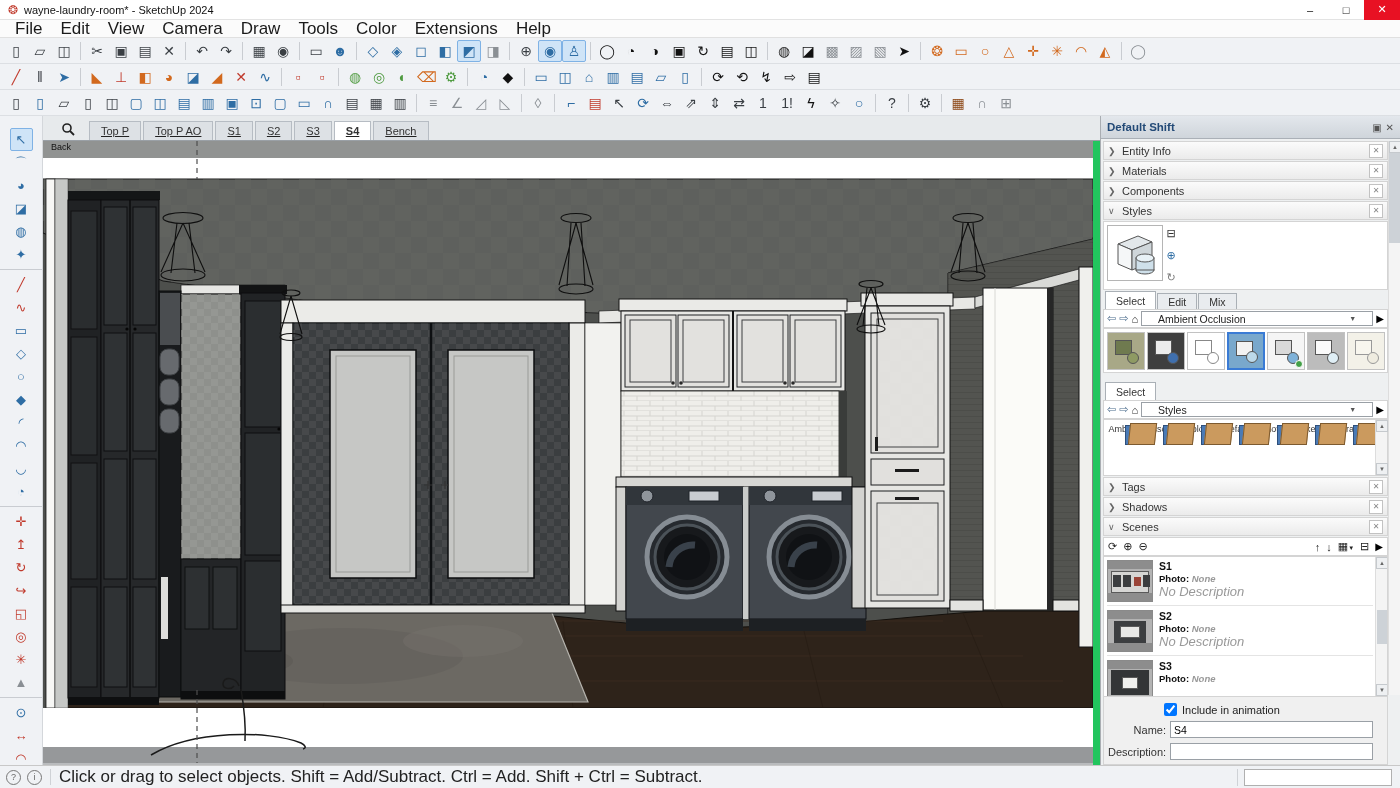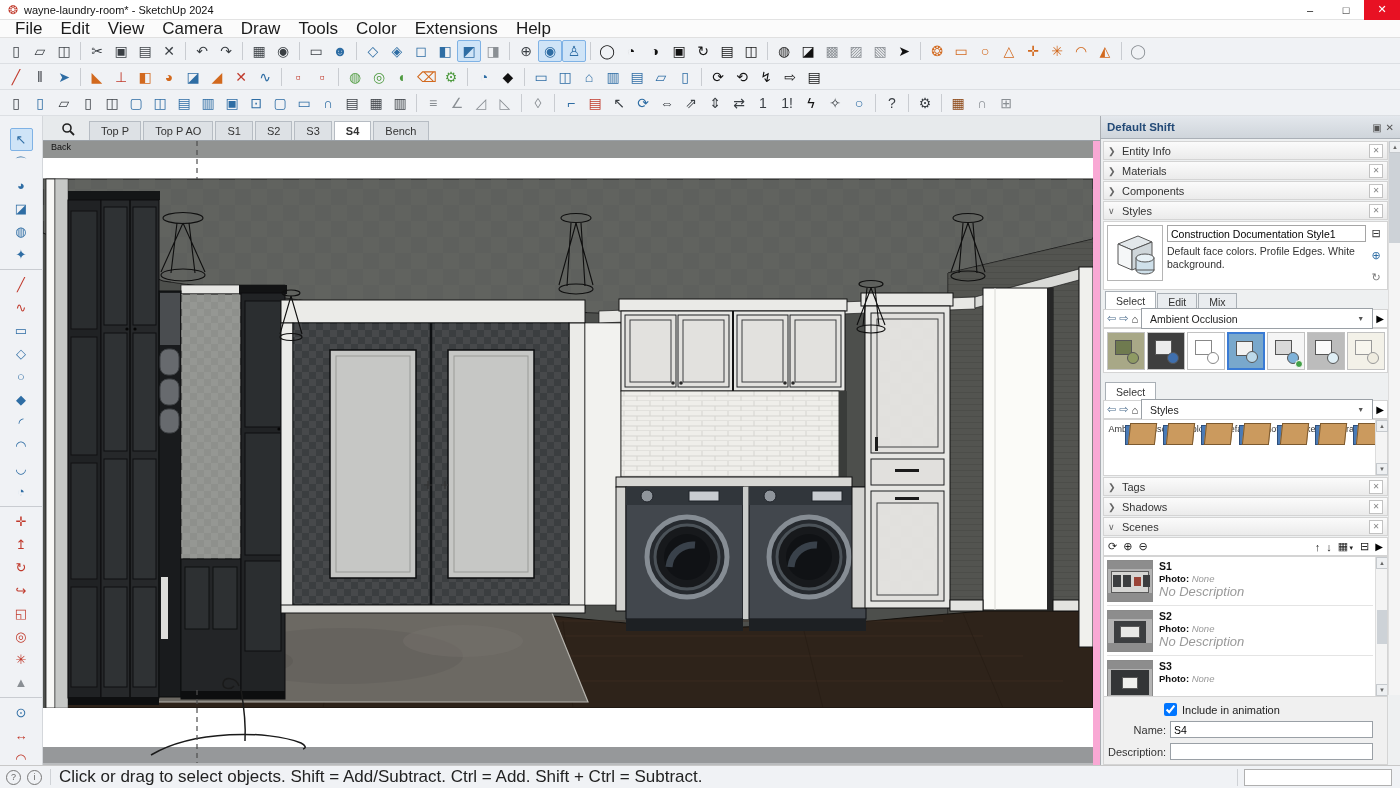--- a/index.html
+++ b/index.html
@@ -26,21 +26,21 @@
   .tbsep { width:1px; height:18px; background:#c9ccd1; margin:0 4px; flex:0 0 auto; display:inline-block; }
   .c-b{color:#2e6da4} .c-d{color:#3a3f44} .c-r{color:#c0392b} .c-o{color:#d2691e}
   .c-g{color:#4e9a3f} .c-k{color:#111} .c-y{color:#8a8f94} .c-n{color:#8b4513}
 
   
   .main { position:relative; height:649px; display:flex; }
   .lefttb { width:50px; background:#f0f2f5; border-right:1px solid #d4d7db; padding-top:12px; display:flex; flex-wrap:wrap; align-content:flex-start; justify-content:center; }
   .lefttb .tbi { width:23px; height:23px; font-size:13px; }
   .ltsep { width:42px; height:1px; background:#c9ccd1; margin:3px 0; }
 
-  .viewport { width:1260px; position:relative; background:#f9a8d4; }
+  .viewport { width:1260px; position:relative; background:#22c55e;text-decoration:underline; }
   .tabbar { height:25px; background:#e7eaec; border-bottom:1px solid #9aa0a6; display:flex; align-items:flex-end; padding-left:12px; }
   .searchbtn { width:26px; height:20px; display:flex; align-items:center; justify-content:center; margin:0 8px 1px 0; }
   .vtab { height:19px; padding:0 11px; font-size:11px; color:#333; background:#dde1e5; border:1px solid #b6bcc3; border-bottom:none; display:flex; align-items:center; margin-right:2px; }
   .vtab.active { background:#ffffff; font-weight:bold; }
   .canvas { position:relative; width:1050px; height:624px; }
   .backlabel { position:absolute; left:8px; top:1px; font-size:9px; color:#111; z-index:5; }
 
   
   .tray { width:300px; background:#eef0f1; border-left:1px solid #a9adb2; display:flex; flex-direction:column; font-size:11px; }
   .trayhead { height:23px; background:linear-gradient(#e3e7ec,#cfd5db); border-bottom:1px solid #aab0b7; display:flex; align-items:center; padding:0 6px; }
@@ -62,21 +62,21 @@
   .stylename { width:100%; height:17px; border:1px solid #a5a5a5; font-size:10.5px; padding:0 3px; font-family:"Liberation Sans",sans-serif; }
   .styledesc { font-size:10.5px; color:#333; margin-top:3px; line-height:1.25; }
   .stylesideicons { width:16px; display:flex; flex-direction:column; justify-content:space-between; align-items:center; padding:2px 0; color:#333; font-size:11px; }
 
   .tabstrip { display:flex; align-items:flex-end; height:18px; padding-left:2px; }
   .ttab { height:16px; padding:0 10px; font-size:10.5px; background:#e9ecef; border:1px solid #aab0b6; border-bottom:none; display:flex; align-items:center; margin-right:1px; color:#333; }
   .ttab.active { background:#fff; height:18px; }
   .navrow { height:19px; background:#fff; border:1px solid #d4d4d4; display:flex; align-items:center; padding:0 3px; gap:3px; }
   .navic { font-size:11px; color:#4a6b8c; }
   .homeic { font-size:11px; color:#333; }
-  .ddown { flex:1; height:21px; border:1px solid #9aa0a6; background:#fff; display:flex; align-items:center; padding:0 8px; font-size:10.5px; color:#222; }
+  .ddown { flex:1; height:15px; border:1px solid #9aa0a6; background:#fff; display:flex; align-items:center; padding:0 16px; font-size:10.5px; color:#222; }
   .ddown .caret { margin-left:auto; font-size:7px; color:#555; }
   .detailarr { color:#000; font-size:10px; }
 
   .thumbrow { height:45px; background:#fff; border:1px solid #d4d4d4; display:flex; align-items:center; padding-left:3px; margin-bottom:1px; }
   .sth { width:38px; height:38px; border:1px solid #c2c2c2; position:relative; margin-right:2px; flex:0 0 auto; }
   .sth .cu { position:absolute; left:7px; top:7px; width:17px; height:15px; border:1px solid #555; background:#fff; }
   .sth .cy { position:absolute; right:5px; bottom:5px; width:12px; height:12px; border-radius:50%; border:1px solid #555; background:#fff; }
   .sth .bd { position:absolute; right:1px; bottom:1px; width:8px; height:8px; background:#43a047; border-radius:50%; border:1px solid #fff; }
   .t1{background:#a8a887}.t1 .cu{background:#6f7a4f}.t1 .cy{background:#8e9a63}
   .t2{background:#3f3f3f}.t2 .cu{background:#ececec}.t2 .cy{background:#3f6fae}
@@ -100,21 +100,21 @@
   .sceneslist { height:141px; background:#fff; border:1px solid #d4d4d4; position:relative; overflow:hidden; padding:3px 14px 0 3px; }
   .sitem { display:flex; margin-bottom:4px; border-bottom:1px solid #e4e4e4; padding-bottom:3px; }
   .sthumb { width:46px; height:42px; background:#b3b3b3; border:1px solid #8a8a8a; position:relative; flex:0 0 auto; overflow:hidden; }
   .sthumb .band { position:absolute; left:0; right:0; height:8px; background:#8d8d8d; }
   .sthumb .mid { position:absolute; left:3px; right:3px; top:10px; bottom:8px; background:#d6d6d4; border:1px solid #5a5a5a; }
   .sthumb .dk { position:absolute; background:#3c3e40; }
   .sthumb .rd { position:absolute; background:#9a4438; }
   .sinfo { margin-left:6px; line-height:1.2; }
   .sname { font-weight:bold; font-size:10.5px; color:#111; }
   .sphoto { font-size:9.5px; color:#111; font-weight:bold; }
-  .sphoto i { color:#999; font-weight:normal; }
+  .sphoto i { color:#999; font-weight:bold; }
   .sdesc { font-size:13px; color:#999; font-style:italic; }
   .lscroll { position:absolute; right:0; top:0; bottom:0; width:12px; background:#f4f4f4; border-left:1px solid #ddd; display:flex; flex-direction:column; justify-content:space-between; }
   .lthumb { width:10px; height:34px; background:#cdd2d7; margin:1px; }
 
   .sceneform { background:#f0f0f0; border:1px solid #d4d4d4; border-top:none; padding:4px 14px 4px 4px; }
   .chkrow { display:flex; align-items:center; margin:2px 0 5px 56px; gap:5px; }
   .chkrow input { width:13px; height:13px; }
   .formrow { display:flex; align-items:center; margin-bottom:5px; }
   .formlbl { width:62px; text-align:right; padding-right:4px; color:#333; }
   .forminput { flex:1; height:17px; border:1px solid #9aa0a6; background:#fff; font-size:10.5px; padding:0 3px; font-family:"Liberation Sans",sans-serif; }
@@ -664,24 +664,20 @@
           <div class="stylebigthumb">
             <svg width="54" height="54" viewBox="0 0 54 54">
               <polygon points="10,18 30,10 44,16 24,24" fill="#e2e7ea" stroke="#555" stroke-width="1"></polygon>
               <polygon points="10,18 24,24 24,44 10,38" fill="#f5f7f8" stroke="#555" stroke-width="1"></polygon>
               <polygon points="24,24 44,16 44,36 24,44" fill="#cfd6da" stroke="#555" stroke-width="1"></polygon>
               <ellipse cx="37" cy="44" rx="9" ry="4" fill="#cfe0ea" stroke="#555"></ellipse>
               <rect x="28" y="32" width="18" height="12" fill="#cfe0ea" stroke="#555"></rect>
               <ellipse cx="37" cy="32" rx="9" ry="4" fill="#e8f1f6" stroke="#555"></ellipse>
             </svg>
           </div>
-          <div class="stylefields">
-            <input class="stylename" value="Construction Documentation Style1" style="">
-            <div class="styledesc">Default face colors. Profile Edges. White background.</div>
-          </div>
           <div class="stylesideicons">
             <span>⊟</span>
             <span style="color:#2e6da4">⊕</span>
             <span style="color:#777">↻</span>
           </div>
         </div>
 
         <div class="tabstrip">
           <span class="ttab active">Select</span>
           <span class="ttab">Edit</span>

